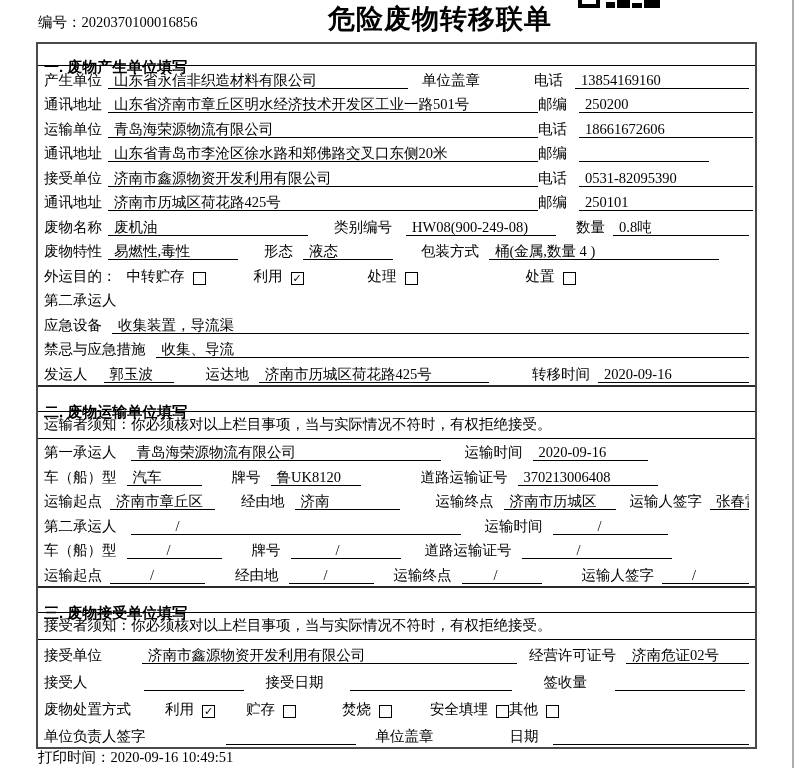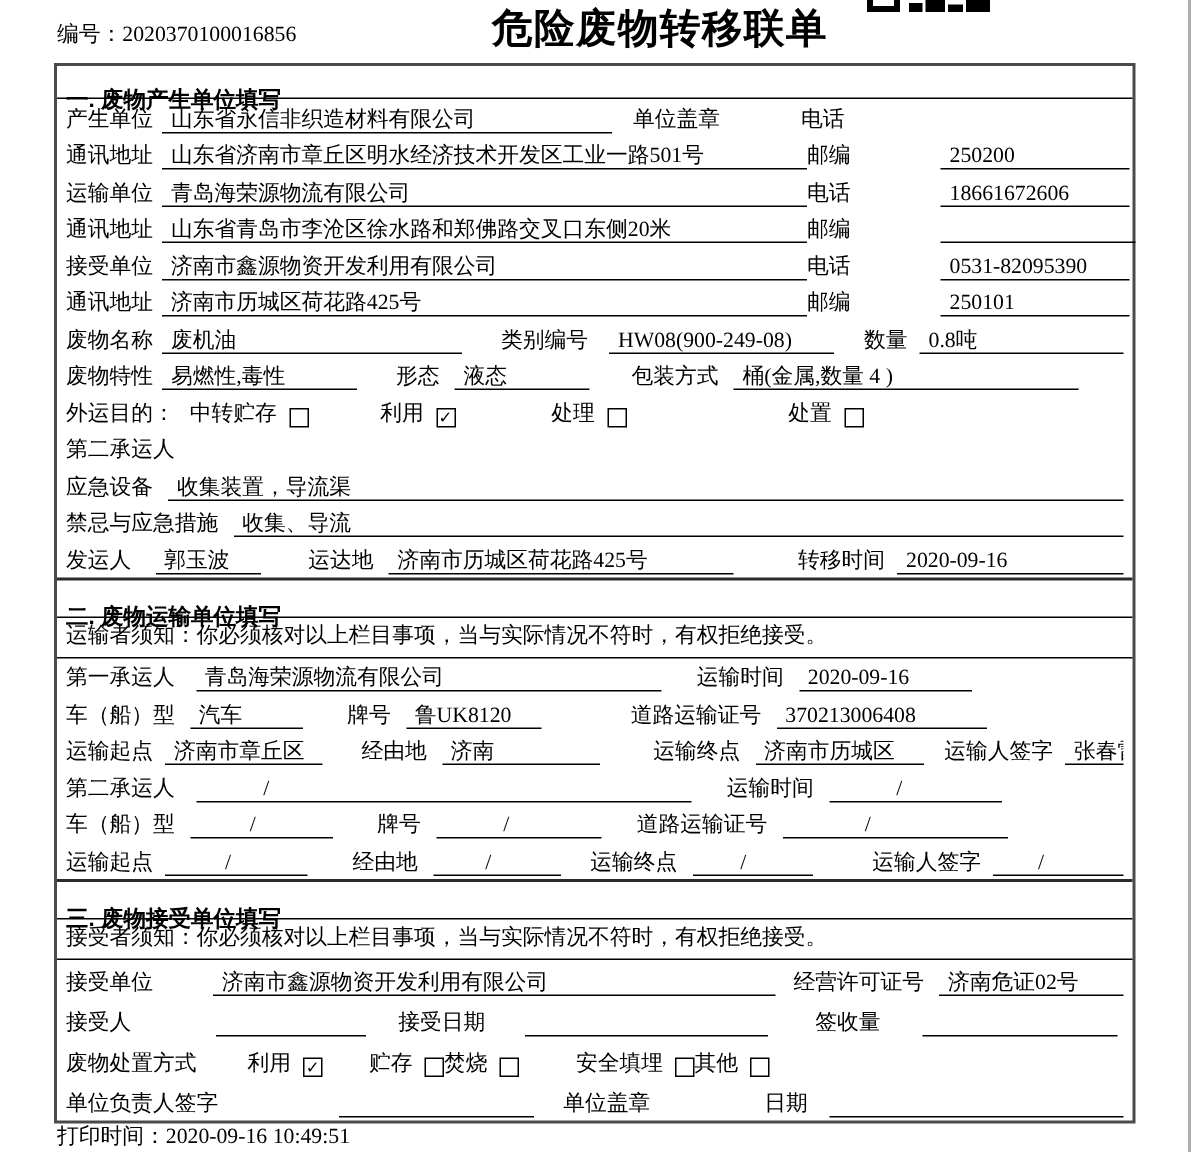--- a/index.html
+++ b/index.html
@@ -25,21 +25,21 @@
   .sec + .sec { border-top:2px solid #2b2b2b; }
   .sec-title { font-size:15px; font-weight:bold; height:22px; line-height:20px; padding:13px 6px 0; border-bottom:1px solid #000; font-family:"Liberation Sans","DejaVu Sans",sans-serif; }
   .sec2 .sec-title, .sec3 .sec-title { height:25px; line-height:23px; }
   .notice { height:27px; line-height:25px; padding:0 6px; border-bottom:1px solid #000; font-size:14.5px; white-space:nowrap; }
 
   .r { display:flex; align-items:flex-end; height:24.5px; padding:0 6px 2px 6px; font-size:14.5px; }
   .sec3 .r { height:26.8px; }
   .lbl { flex:none; white-space:nowrap; height:18px; line-height:18px; }
   .val { flex:none; border-bottom:1px solid #000; white-space:nowrap; height:18px; line-height:18px; padding:0 2px 0 6px; overflow:hidden; }
   .val.fill { flex:1; }
-  .right { margin-left:auto; width:215px; display:flex; align-items:flex-end; flex:none;gap:48px; }
+  .right { margin-left:auto; width:215px; display:flex; align-items:flex-end; flex:none; }
   .right .lbl { margin-right:12px; }
 
   .opt { display:flex; align-items:flex-end; height:18px; }
   .opt .lbl { height:auto; line-height:18px; }
   .cb { flex:none; width:13px; height:13px; border:1px solid #000; margin-left:8px; font-size:11px; line-height:11px; text-align:center; font-weight:bold; font-family:"DejaVu Sans",sans-serif; }
 
   .print-line { position:absolute; left:38px; top:748px; font-size:14.5px; white-space:nowrap; }
   .page-edge { position:absolute; left:792px; top:0; width:2px; height:768px; background:#adadad; }
 </style>
 </head>
@@ -65,20 +65,21 @@
 
     <div class="sec sec1">
       <div class="sec-title">一. 废物产生单位填写</div>
 
       <div class="r">
         <span class="lbl">产生单位</span>
         <span class="val" style="margin-left:6px;width:300px">山东省永信非织造材料有限公司</span>
         <span class="lbl" style="margin-left:14px">单位盖章</span>
         <span class="right">
           <span class="lbl">电话</span>
+          <span class="val fill">13854169160</span>
         </span>
       </div>
 
       <div class="r">
         <span class="lbl">通讯地址</span>
         <span class="val" style="margin-left:6px;width:430px">山东省济南市章丘区明水经济技术开发区工业一路501号</span>
         <span class="right">
           <span class="lbl">邮编</span>
           <span class="val fill">250200</span>
         </span>
@@ -264,21 +265,21 @@
       <div class="r">
         <span class="lbl">废物处置方式</span>
         <span class="opt" style="margin-left:34px">
           <span class="lbl">利用</span>
           <span class="cb">✓</span>
         </span>
         <span class="opt" style="margin-left:31px">
           <span class="lbl">贮存</span>
           <span class="cb"></span>
         </span>
-        <span class="opt" style="">
+        <span class="opt" style="margin-left:46px">
           <span class="lbl">焚烧</span>
           <span class="cb"></span>
         </span>
         <span class="opt" style="margin-left:38px">
           <span class="lbl">安全填埋</span>
           <span class="cb"></span>
         </span>
         <span class="opt" style="">
           <span class="lbl">其他</span>
           <span class="cb"></span>

